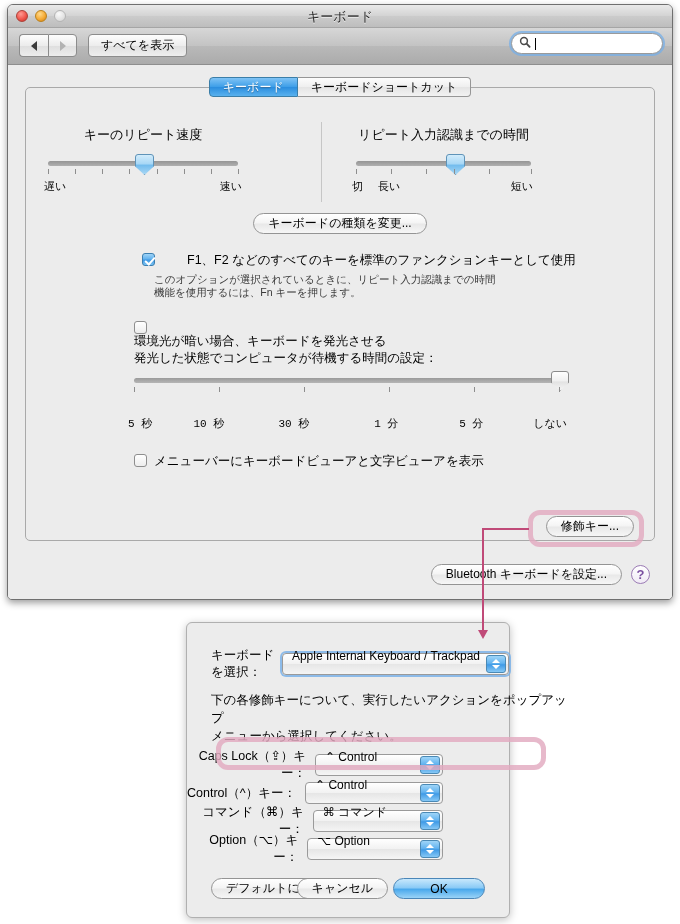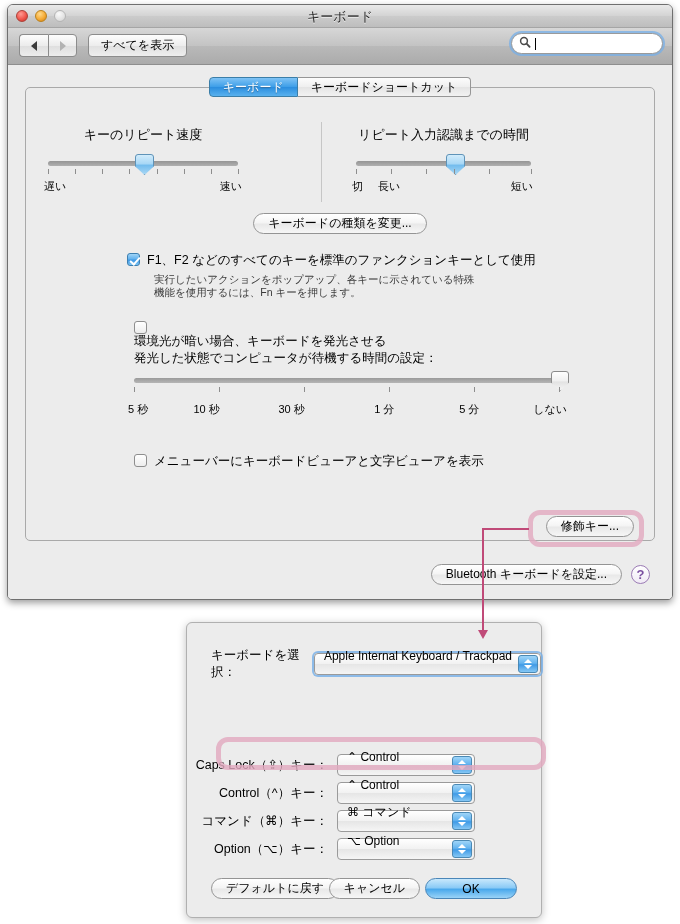--- a/index.html
+++ b/index.html
@@ -234,21 +234,21 @@
     color: #7a4fa0;
     display: flex; align-items: center; justify-content: center;
     font-size: 13px; font-weight: bold;
     box-sizing: border-box;
   }
 
   
   #modifier-dialog {
     position: absolute;
     left: 186px; top: 622px;
-    width: 356px; height: 296px;
+    width: 324px; height: 296px;
     background: #ececec;
     border: 1px solid #b0b0b0;
     border-radius: 6px;
     box-shadow: 0 2px 8px rgba(0,0,0,0.25);
     box-sizing: border-box;
   }
   .dlg-row-kb {
     position: absolute; left: 24px; top: 24px;
     display: flex; align-items: center;
   }
@@ -428,49 +428,49 @@
           </div>
         </div>
       </div>
 
       <div style="position:absolute; left:0; right:0; top:125px; text-align:center;">
         <div class="pushbtn">
           <span>キーボードの種類を変更...</span>
         </div>
       </div>
 
-      <div class="checkrow" style="left:101px; top:165px;">
+      <div class="checkrow" style="left:116px; top:165px;gap:25px;">
         <div class="checkbox checked"></div>
         <div>
           <div class="check-label">F1、F2 などのすべてのキーを標準のファンクションキーとして使用</div>
         </div>
       </div>
       <div style="position:absolute; left:128px; top:185px;">
-        <div class="sublabel">実行したいアクションをポップアップ、各キーに示されている特殊</div>
+        <div class="sublabel">このオプションが選択されているときに、リピート入力認識までの時間</div>
         <div class="sublabel">機能を使用するには、Fn キーを押します。</div>
       </div>
 
       <div class="checkrow" style="left:108px; top:233px;flex-direction:column;">
         <div class="checkbox"></div>
         <div class="check-label">環境光が暗い場合、キーボードを発光させる</div>
       </div>
 
       <div style="position:absolute; left:108px; top:262px; font-size:12.5px;">発光した状態でコンピュータが待機する時間の設定：</div>
       <div style="position:absolute; left:108px; right:95px; top:290px;">
         <div class="illum-track" style="left:0; right:0;"></div>
         <div class="illum-knob" style="left:100%;"></div>
         <div class="ticks" style="margin-top:9px;">
           <div class="tick" style="left:0%"></div>
             <div class="tick" style="left:20%"></div>
           <div class="tick" style="left:40%"></div>
             <div class="tick" style="left:60%"></div>
           <div class="tick" style="left:80%"></div>
             <div class="tick" style="left:100%"></div>
         </div>
-        <div class="illum-ticklabels" style="left:0; right:0; top:24px; height:14px;">
+        <div class="illum-ticklabels" style="left:0; right:0; top:38px; height:14px;font-family:Liberation Mono, monospace;">
           <span style="left:-6px">5 秒</span>
           <span style="left:14%">10 秒</span>
           <span style="left:34%">30 秒</span>
           <span style="left:56.5%">1 分</span>
           <span style="left:76.5%">5 分</span>
           <span style="right:-8px">しない</span>
         </div>
       </div>
 
       <div class="checkrow" style="left:108px; top:366px;">
@@ -503,20 +503,24 @@
     <span class="dlg-label">キーボードを選択：</span>
     <span class="popup focused" style="margin-left:6px; width:246px;">
       <span>Apple Internal Keyboard / Trackpad</span>
       <span class="arrows">
         <span class="arrow-up"></span>
           <span class="arrow-dn"></span>
       </span>
     </span>
   </div>
 
+  <div class="dlg-desc">
+    <div>下の各修飾キーについて、実行したいアクションをポップアップ</div>
+    <div>メニューから選択してください。</div>
+  </div>
 
   <div class="mod-rows">
 
     <div class="mod-row">
       <span class="rowlabel">Caps Lock（⇪）キー：</span>
       <span class="popup mod-popup">
         <span>⌃ Control</span>
         <span class="arrows">
           <span class="arrow-up"></span>
             <span class="arrow-dn"></span>

